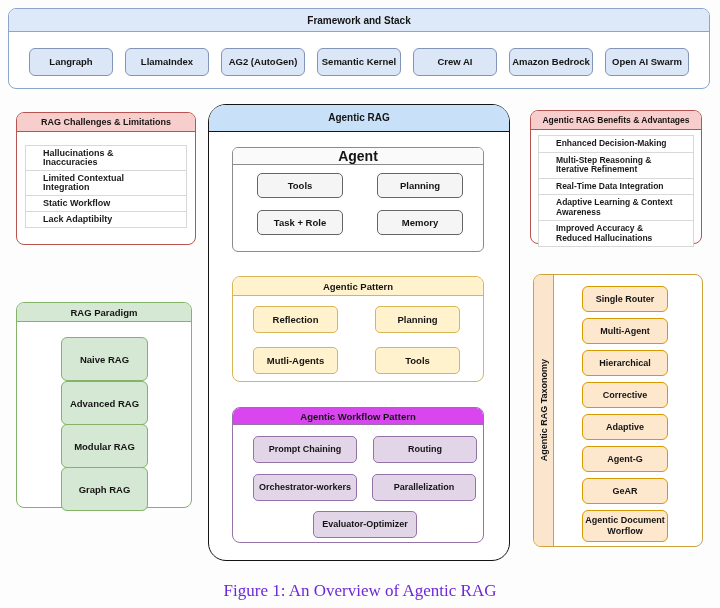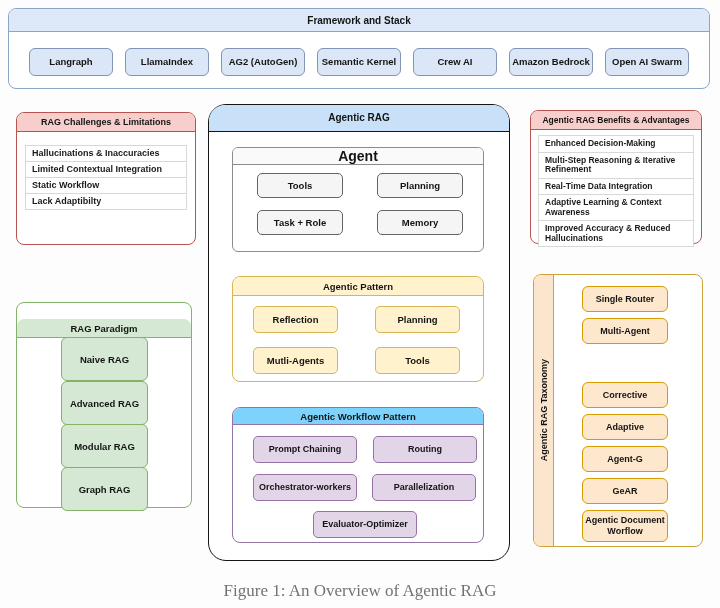--- a/index.html
+++ b/index.html
@@ -39,67 +39,67 @@
   .red-panel { border: 1px solid #b85450; }
   .red-panel .panel-header { background: #f8cecc; border-bottom: 1px solid #b85450; }
   #challenges { left: 16px; top: 112px; width: 180px; height: 133px; }
   #challenges .panel-header { height: 19px; line-height: 19px; font-size: 9px; }
   #challenges .list { margin: 14px 8px 0 8px; }
   #benefits { left: 530px; top: 110px; width: 172px; height: 134px; }
   #benefits .panel-header { height: 19px; line-height: 19px; font-size: 8.5px; }
   #benefits .list { margin: 6px 7px 0 7px; }
   .listrow {
     background: #fff; border: 1px solid #d8d8d8; margin-top: -1px;
-    font-weight: bold; padding: 3px 6px;
+    font-weight: bold; padding: 3px 17px;
   }
   #challenges .listrow { font-size: 9px; line-height: 9px; }
   #benefits .listrow { font-size: 8.5px; line-height: 9.5px; }
 
   
   #paradigm { left: 16px; top: 302px; width: 176px; height: 206px; border: 1px solid #82b366; }
-  #paradigm .panel-header { height: 19px; line-height: 19px; font-size: 9.5px; background: #d5e8d4; border-bottom: 1px solid #82b366; margin-top: 16px; }
+  #paradigm .panel-header { height: 19px; line-height: 19px; font-size: 9.5px; background: #d5e8d4; border-bottom: 1px solid #82b366; }
   .green-chip { width: 87px; height: 44px; left: 44px; background: #d5e8d4; border: 1px solid #82b366; font-size: 9.5px; border-radius: 6px; }
 
   
   #agentic { left: 208px; top: 104px; width: 302px; height: 457px; border: 1.5px solid #141414; border-radius: 18px; }
   #agentic > .panel-header {
     height: 27px; line-height: 26px; font-size: 10px;
     background: #c8e1f8; border-bottom: 1.5px solid #141414; border-radius: 16px 16px 0 0;
   }
   .sub-box { position: absolute; background: #fff; }
   #agent-box { left: 23px; top: 42px; width: 252px; height: 105px; border: 1px solid #8c8c8c; border-radius: 6px; }
   #agent-box .panel-header { height: 17px; line-height: 17px; font-size: 14px; background: #fafafa; border-bottom: 1px solid #8c8c8c; border-radius: 5px 5px 0 0; }
   .gray-chip { width: 86px; height: 25px; background: #f5f5f5; border: 1px solid #666666; font-size: 9.5px; }
 
   #pattern-box { left: 23px; top: 171px; width: 252px; height: 106px; border: 1px solid #d6b656; border-radius: 8px; }
   #pattern-box .panel-header { height: 19px; line-height: 19px; font-size: 9.5px; background: #fff2cc; border-bottom: 1px solid #d6b656; }
   .yellow-chip { width: 85px; height: 27px; background: #fff2cc; border: 1px solid #d6b656; font-size: 9.5px; }
 
   #workflow-box { left: 23px; top: 302px; width: 252px; height: 136px; border: 1px solid #9673a6; border-radius: 8px; }
-  #workflow-box .panel-header { height: 17px; line-height: 17px; font-size: 9.5px; background: #7dd3fc; border-bottom: 1px solid #9673a6; }
+  #workflow-box .panel-header { height: 17px; line-height: 17px; font-size: 9.5px; background: #d946ef; border-bottom: 1px solid #9673a6; }
   .purple-chip { width: 104px; height: 27px; background: #e1d5e7; border: 1px solid #9673a6; font-size: 9px; }
 
   
   #taxonomy { left: 533px; top: 274px; width: 170px; height: 273px; border: 1px solid #cfa23c; }
   #taxonomy-strip {
     position: absolute; left: 0; top: 0; bottom: 0; width: 20px;
     background: #fce5cd; border-right: 1px solid #cfa23c; border-radius: 7px 0 0 7px;
     display: flex; align-items: center; justify-content: center;
   }
   #taxonomy-strip span {
     writing-mode: vertical-rl; transform: rotate(180deg);
     font-weight: bold; font-size: 9px; color: #141414; white-space: nowrap;
   }
   .peach-chip { left: 48px; width: 86px; height: 26px; background: #fde7cd; border: 1px solid #d79b00; font-size: 9px; border-radius: 6px; }
   .peach-chip.tall { height: 32px; }
 
   
   #caption {
     position: absolute; left: 0; top: 581px; width: 720px; text-align: center;
-    font-family: "Liberation Serif", serif; font-size: 17px; color: #737373;
+    font-family: "Liberation Serif", serif; font-size: 17px; color: #6d28d9;
   }
 </style>
 </head>
 <body>
 
 <div class="panel" id="framework">
   <div class="panel-header">Framework and Stack</div>
   <div id="framework-row">
     <div class="fw-chip">Langraph</div>
     <div class="fw-chip">LlamaIndex</div>
@@ -168,20 +168,21 @@
     <div class="listrow">Improved Accuracy &amp; Reduced Hallucinations</div>
   </div>
 </div>
 
 <div class="panel" id="taxonomy">
   <div id="taxonomy-strip">
     <span>Agentic RAG Taxonomy</span>
   </div>
   <div class="chip peach-chip" style="top:11px">Single Router</div>
   <div class="chip peach-chip" style="top:43px">Multi-Agent</div>
+  <div class="chip peach-chip" style="top:75px">Hierarchical</div>
   <div class="chip peach-chip" style="top:139px">Adaptive</div>
   <div class="chip peach-chip" style="top:107px">Corrective</div>
   <div class="chip peach-chip" style="top:171px">Agent-G</div>
   <div class="chip peach-chip" style="top:203px">GeAR</div>
   <div class="chip peach-chip tall" style="top:235px">Agentic Document Worflow</div>
 </div>
 
 <div id="caption">Figure 1: An Overview of Agentic RAG</div>
 
 </body></html>

